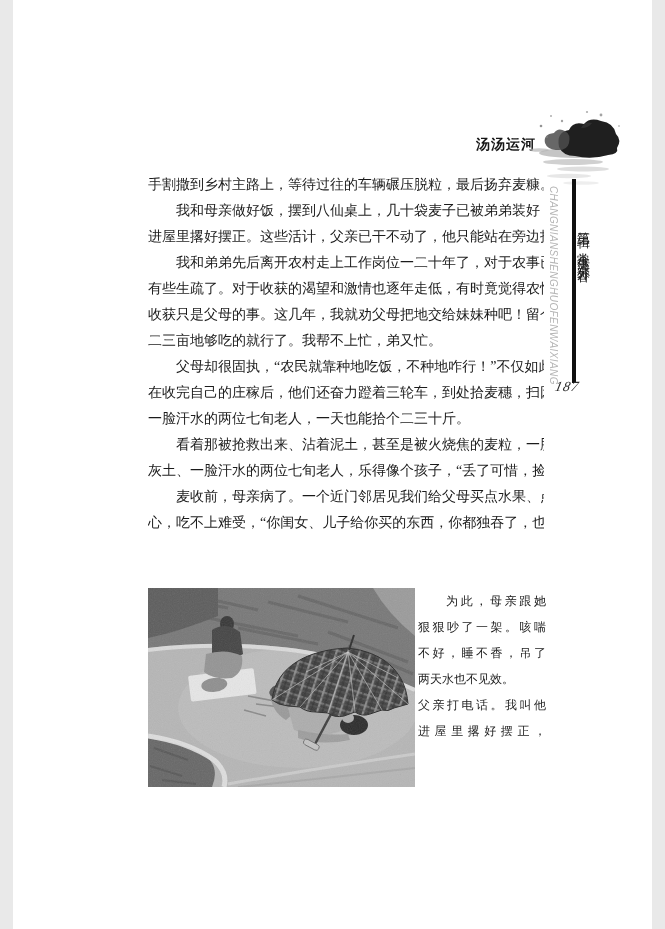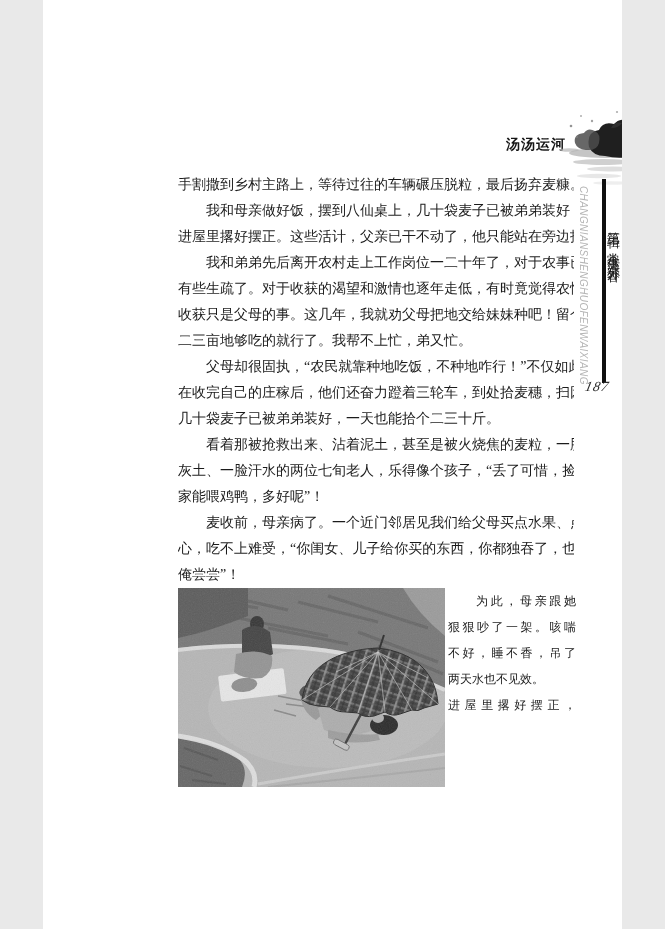--- a/index.html
+++ b/index.html
@@ -1,17 +1,17 @@
 <!DOCTYPE html>
 <html><head>
 <meta charset="utf-8">
 <style>
   html,body{margin:0;padding:0;background:#e9e9e9;}
   .page{
-    position:relative;width:579px;height:929px;background:#ffffff;
+    position:relative;width:639px;height:929px;background:#ffffff;
     font-family:"Liberation Serif",serif;color:#1b1b1b;overflow:hidden;
     margin:0 auto;
   }
   
   .book-title{
     position:absolute;left:463px;top:136px;
     font-family:"Liberation Sans",sans-serif;font-weight:bold;
     font-size:14px;letter-spacing:1px;color:#151515;white-space:nowrap;
   }
   .ink-decoration{position:absolute;left:516px;top:106px;}
@@ -81,27 +81,25 @@
 
   <div class="t-line end">手割撒到乡村主路上，等待过往的车辆碾压脱粒，最后扬弃麦糠。</div>
       <div class="t-line in">我和母亲做好饭，摆到八仙桌上，几十袋麦子已被弟弟装好，拖</div>
       <div class="t-line end">进屋里撂好摆正。这些活计，父亲已干不动了，他只能站在旁边指挥。</div>
       <div class="t-line in">我和弟弟先后离开农村走上工作岗位一二十年了，对于农事已</div>
       <div class="t-line">有些生疏了。对于收获的渴望和激情也逐年走低，有时竟觉得农忙</div>
       <div class="t-line">收获只是父母的事。这几年，我就劝父母把地交给妹妹种吧！留个</div>
       <div class="t-line end">二三亩地够吃的就行了。我帮不上忙，弟又忙。</div>
       <div class="t-line in">父母却很固执，“农民就靠种地吃饭，不种地咋行！”不仅如此，</div>
       <div class="t-line">在收完自己的庄稼后，他们还奋力蹬着三轮车，到处拾麦穗，扫因</div>
-      <div class="t-line end">几十袋麦子已被弟弟装好，一天也能拾个二三十斤。</div>
+      <div class="t-line end">一脸汗水的两位七旬老人，一天也能拾个二三十斤。</div>
       <div class="t-line in">看着那被抢救出来、沾着泥土，甚至是被火烧焦的麦粒，一脸</div>
       <div class="t-line">灰土、一脸汗水的两位七旬老人，乐得像个孩子，“丢了可惜，捡回</div>
-      <div class="t-line end">家能喂鸡鸭，多好呢”！</div>
       <div class="t-line in">麦收前，母亲病了。一个近门邻居见我们给父母买点水果、点</div>
       <div class="t-line">心，吃不上难受，“你闺女、儿子给你买的东西，你都独吞了，也不给</div>
-      <div class="t-line end">俺尝尝”！</div>
     </div>
 
   <svg class="photo" width="267" height="199" viewBox="0 0 267 199">
     <defs>
       <pattern id="plaid" width="11" height="11" patternUnits="userSpaceOnUse" patternTransform="rotate(18)">
         <rect width="11" height="11" fill="#3f3f3f"></rect>
         <rect width="11" height="2.2" fill="#6e6e6e"></rect>
         <rect width="2.2" height="11" fill="#8f8f8f" opacity="0.9"></rect>
         <rect y="5.5" width="11" height="1" fill="#5a5a5a"></rect>
         <rect x="5.5" width="1" height="11" fill="#2e2e2e"></rect>
@@ -163,16 +161,17 @@
 
     <rect width="267" height="199" filter="url(#grainF)" opacity="0.35"></rect>
   </svg>
 
   <div class="right-col">
 
   <div class="t-line in">为此，母亲跟她</div>
       <div class="t-line">狠狠吵了一架。咳喘</div>
       <div class="t-line">不好，睡不香，吊了</div>
       <div class="t-line end">两天水也不见效。</div>
+      <div class="t-line">父亲打电话。我叫他</div>
       <div class="t-line">进屋里撂好摆正，</div>
     </div>
 
 </div>
 
 </body></html>

